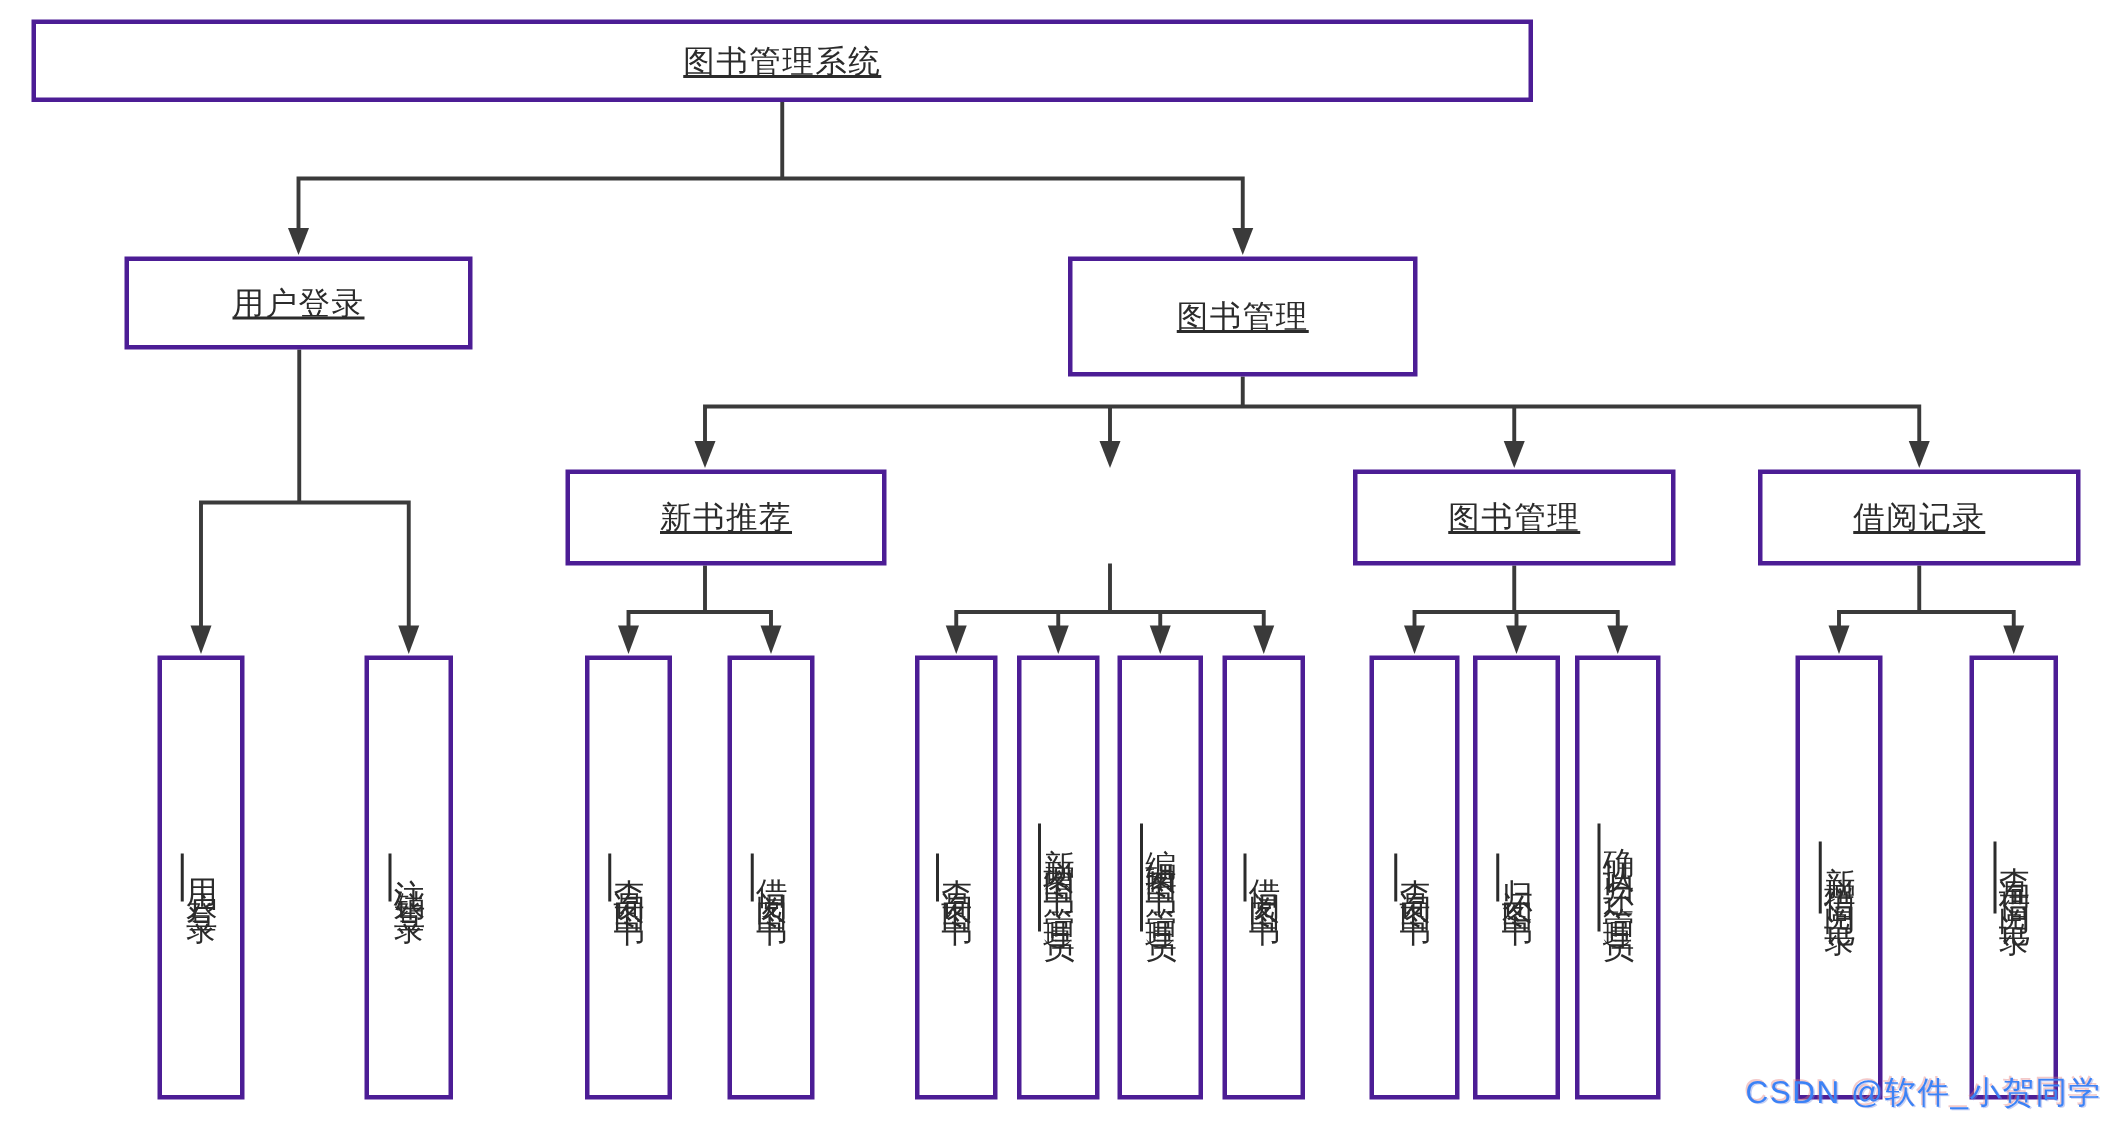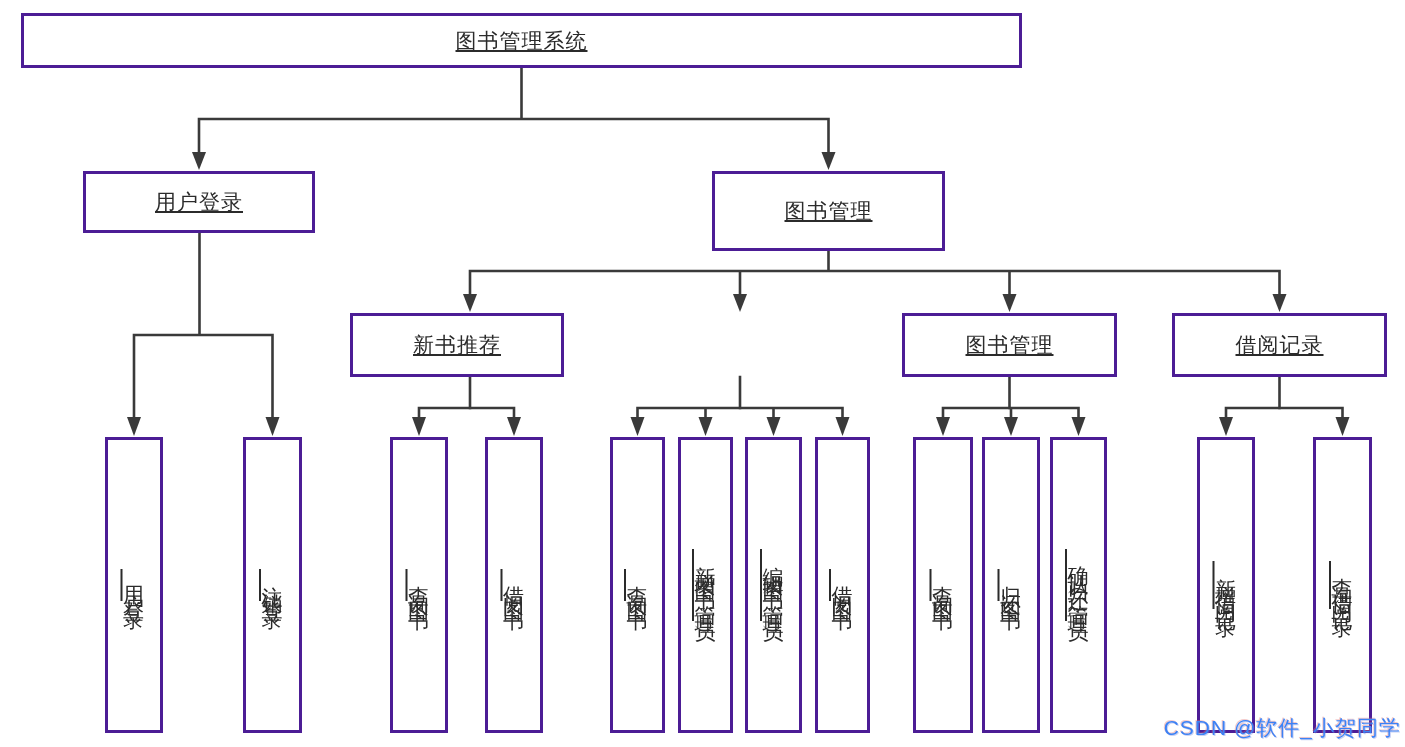--- a/index.html
+++ b/index.html
@@ -98,21 +98,21 @@
     <span>图书管理系统</span>
   </div>
 
   <div class="box" style="left:83px;top:171px;width:232px;height:62px;">
     <span>用户登录</span>
   </div>
   <div class="box" style="left:712px;top:171px;width:233px;height:80px;text-align:right;">
     <span>图书管理</span>
   </div>
 
-  <div class="box" style="left:350px;top:313px;width:214px;height:64px;">
+  <div class="box" style="left:377px;top:313px;width:214px;height:64px;">
     <span>新书推荐</span>
   </div>
   <div class="box" style="left:902px;top:313px;width:215px;height:64px;">
     <span>图书管理</span>
   </div>
   <div class="box" style="left:1172px;top:313px;width:215px;height:64px;">
     <span>借阅记录</span>
   </div>
 
   <div class="box leaf" style="left:105px;top:437px;width:58px;height:296px;">

